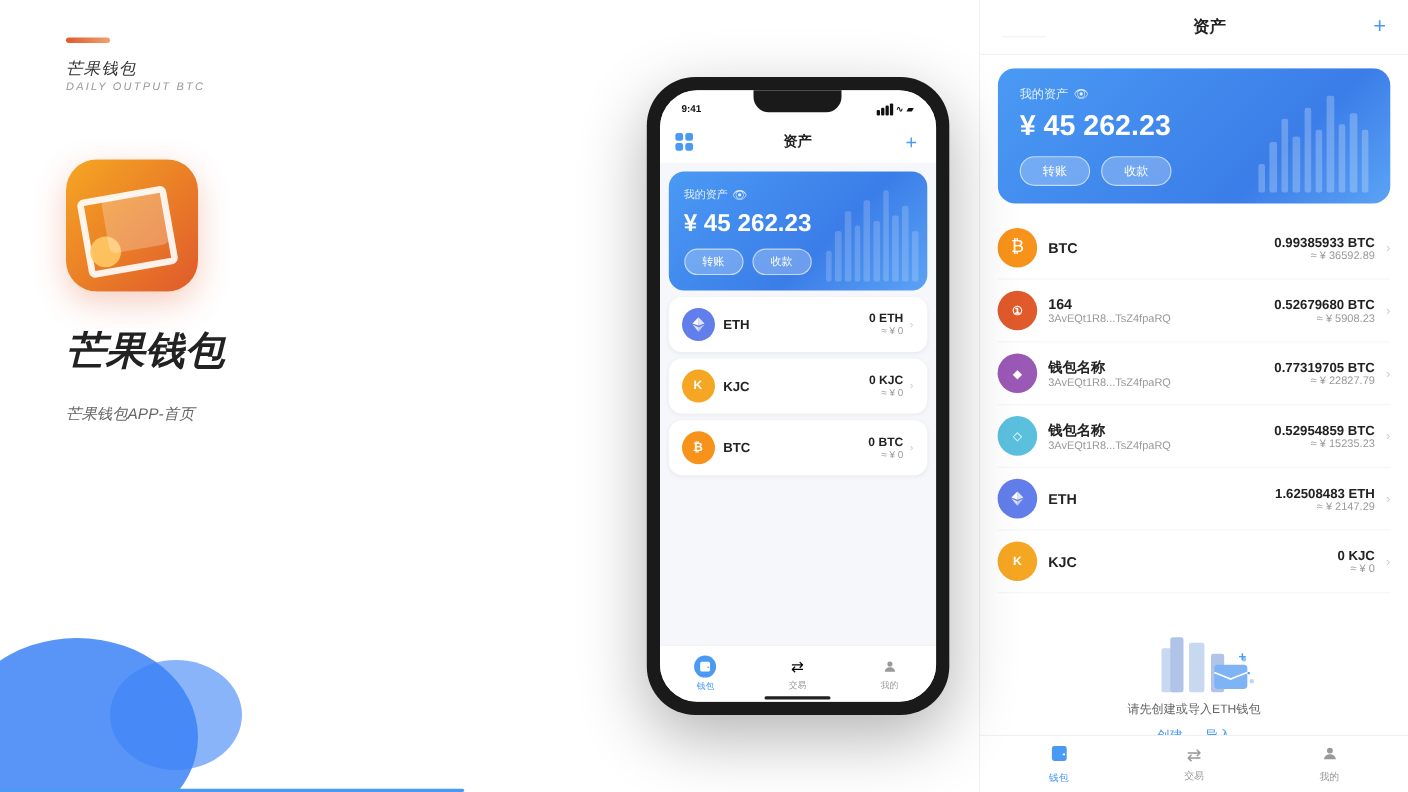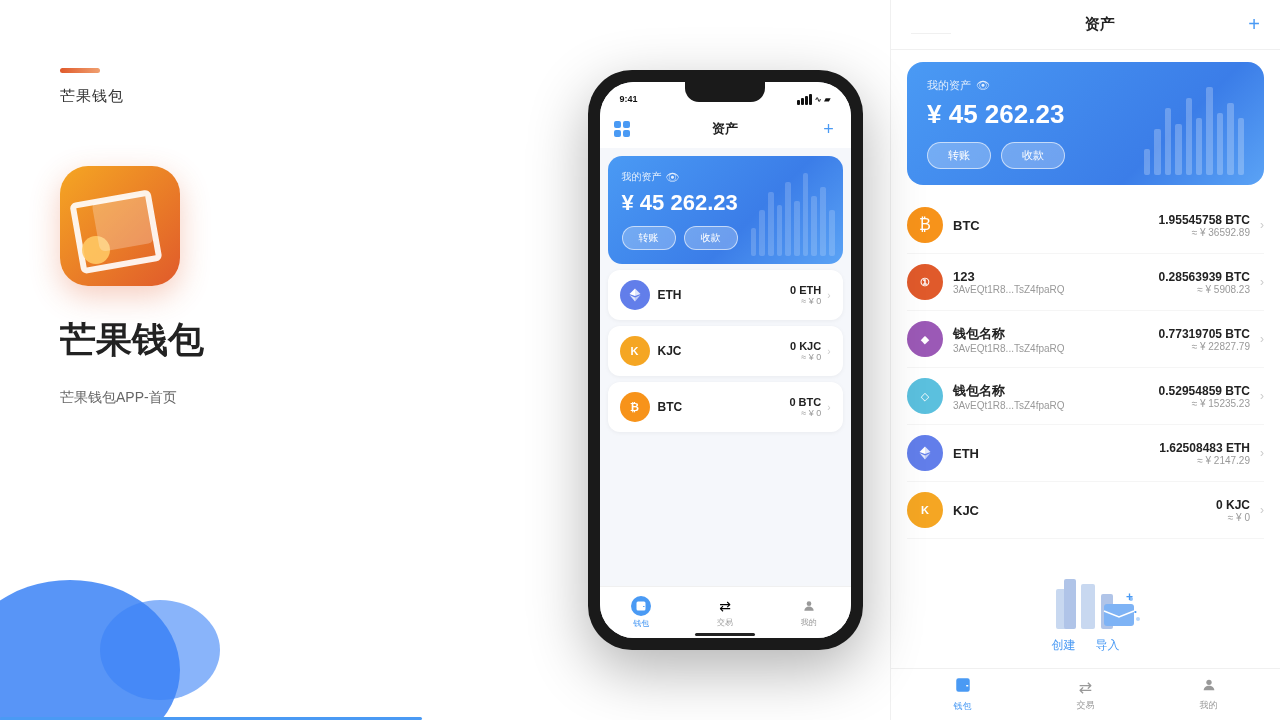--- a/index.html
+++ b/index.html
@@ -11,22 +11,23 @@
       font-family: -apple-system, 'PingFang SC', 'Microsoft YaHei', sans-serif;
       display: flex;
     }
 
     
     .left-panel {
       width: 560px;
       height: 720px;
       background: #fff;
       position: relative;
-      padding: 68px 60px;
+      padding: 34px 60px;
       flex-shrink: 0;
+      font-style: italic;
     }
     .left-panel .accent-line {
       width: 40px;
       height: 5px;
       background: linear-gradient(to right, #e05a2b, #f0a070);
       border-radius: 3px;
       margin-bottom: 14px;
     }
     .left-panel .brand-name-small {
       font-size: 15px;
@@ -599,20 +600,21 @@
       width: 3px;
       border-radius: 1px;
     }
   </style>
 </head>
 <body>
 
 <div class="left-panel">
   <div class="accent-line"></div>
   <div class="brand-name-small">芒果钱包</div>
+  <div class="brand-sub">DAILY OUTPUT BTC</div>
 
   <div class="app-icon">
     <div class="orange-circle"></div>
   </div>
 
   <div class="brand-title">芒果钱包</div>
   <div class="brand-desc">
     <span>芒果钱包APP-首页</span><br>
   </div>
 
@@ -794,34 +796,34 @@
   </div>
 
   <div class="right-coin-list">
 
     <div class="right-coin-item">
       <div class="right-coin-icon btc" style="color:white;font-size:16px;">₿</div>
       <div class="right-coin-info">
         <div class="right-coin-name">BTC</div>
       </div>
       <div class="right-coin-values">
-        <div class="right-coin-amount">1.95545758 BTC</div>
+        <div class="right-coin-amount">0.99385933 BTC</div>
         <div class="right-coin-cny">≈ ¥ 36592.89</div>
       </div>
       <span class="right-coin-chevron">›</span>
     </div>
 
     <div class="right-coin-item">
       <div class="right-coin-icon custom1" style="color:white;font-size:11px;font-weight:700;">①</div>
       <div class="right-coin-info">
-        <div class="right-coin-name">123</div>
+        <div class="right-coin-name">164</div>
         <div class="right-coin-addr">3AvEQt1R8...TsZ4fpaRQ</div>
       </div>
       <div class="right-coin-values">
-        <div class="right-coin-amount">0.28563939 BTC</div>
+        <div class="right-coin-amount">0.52679680 BTC</div>
         <div class="right-coin-cny">≈ ¥ 5908.23</div>
       </div>
       <span class="right-coin-chevron">›</span>
     </div>
 
     <div class="right-coin-item">
       <div class="right-coin-icon purple" style="color:white;font-size:11px;">◆</div>
       <div class="right-coin-info">
         <div class="right-coin-name">钱包名称</div>
         <div class="right-coin-addr">3AvEQt1R8...TsZ4fpaRQ</div>
@@ -890,20 +892,21 @@
           <rect x="58" y="45" width="30" height="22" rx="3" fill="#7eb3f5"></rect>
           <path d="M58 52 L73 58 L88 52" stroke="white" stroke-width="1.5" fill="none"></path>
 
           <text x="80" y="42" fill="#4a9af4" font-size="12" font-weight="bold">+</text>
           <text x="88" y="55" fill="#4a9af4" font-size="8">•</text>
 
           <circle cx="85" cy="40" r="2" fill="#4a9af4" opacity="0.6"></circle>
           <circle cx="92" cy="60" r="2" fill="#4a9af4" opacity="0.4"></circle>
         </svg>
       </div>
+      <div class="eth-prompt-text">请先创建或导入ETH钱包</div>
       <div class="eth-prompt-links">
         <span class="eth-prompt-link">创建</span>
         <span class="eth-prompt-link">导入</span>
       </div>
     </div>
 
   </div>
 
   <div class="right-bottom-nav">
     <div class="right-nav-item active">

